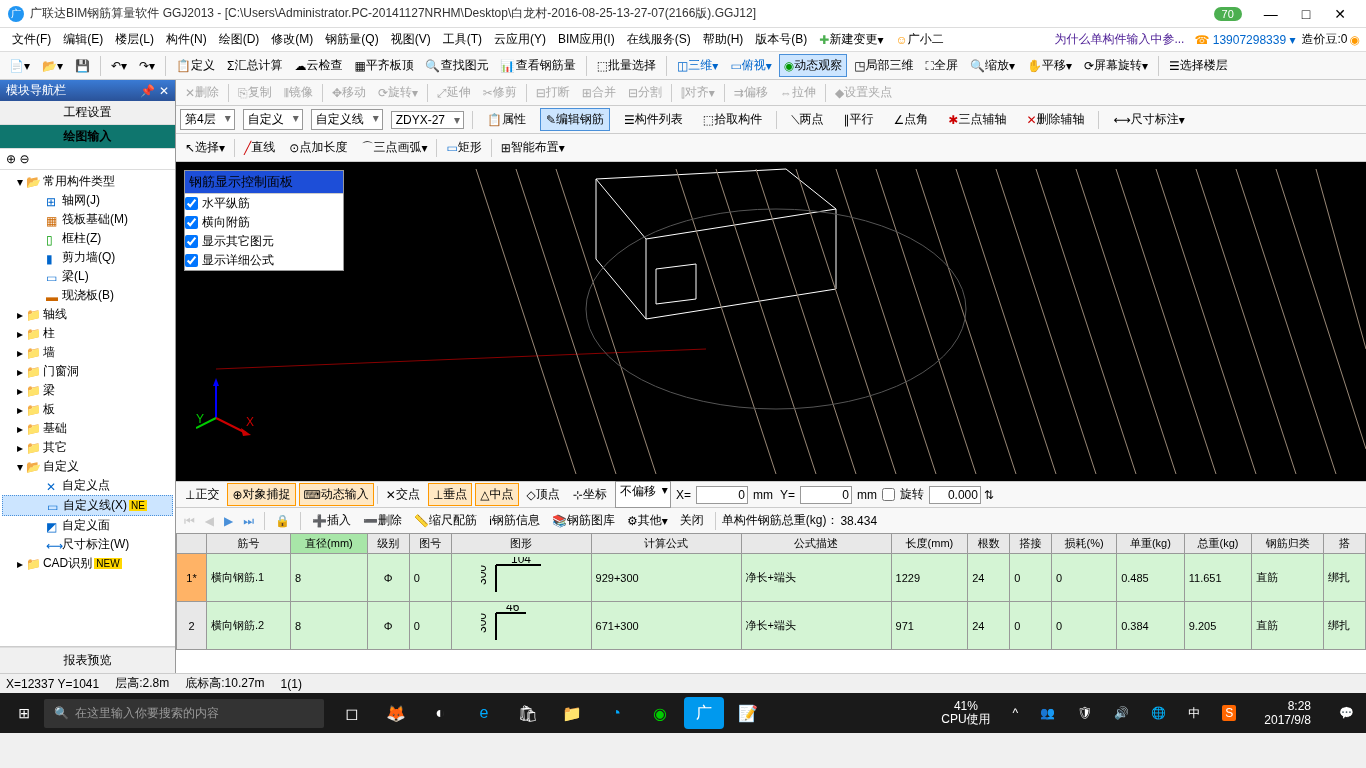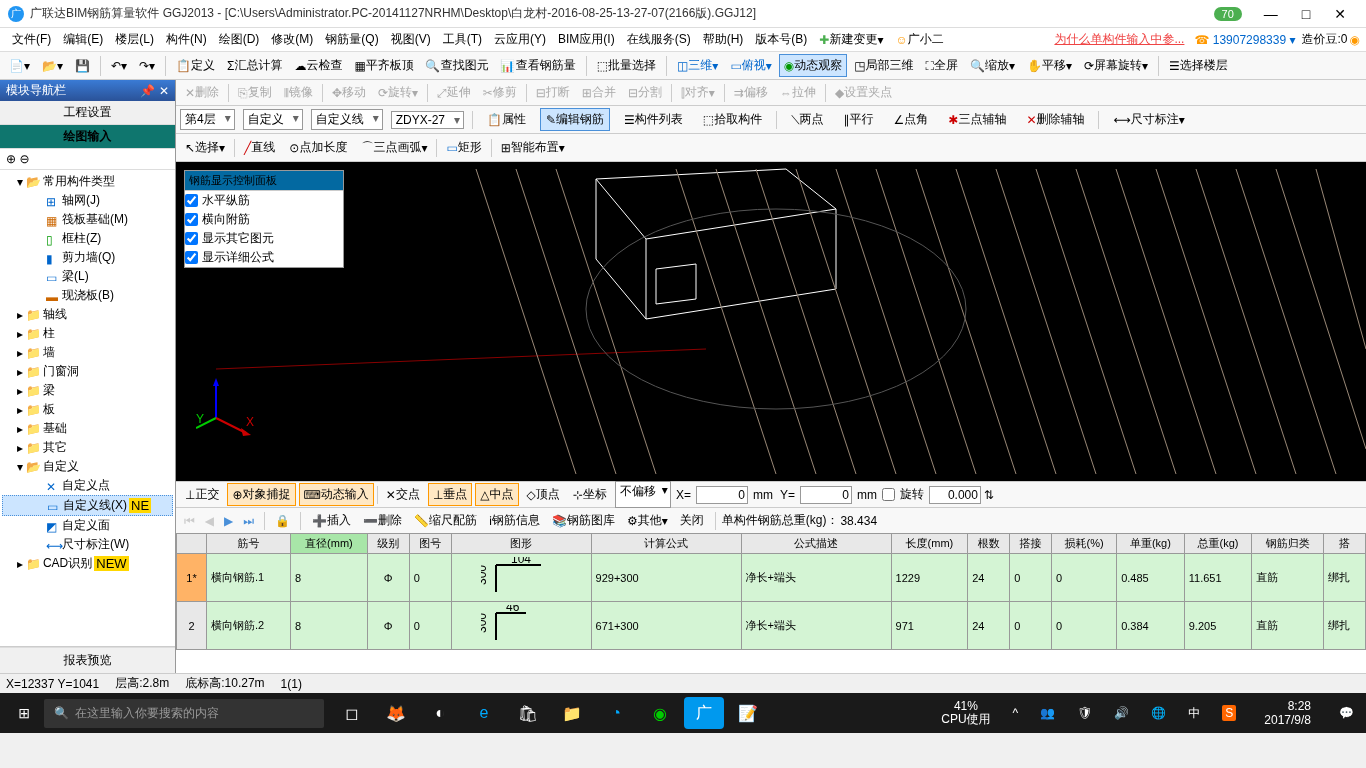--- a/index.html
+++ b/index.html
@@ -6,60 +6,60 @@
 body { width: 1366px; height: 768px; overflow: hidden; background: #f0f0f0; }
 .titlebar { height: 28px; background: #fff; display: flex; align-items: center; padding: 0 8px; border-bottom: 1px solid #ddd; }
 .titlebar .icon { width: 16px; height: 16px; background: #2196f3; border-radius: 50%; margin-right: 6px; display: flex; align-items: center; justify-content: center; color: #fff; font-size: 10px; }
 .titlebar .title { flex: 1; color: #333; }
 .titlebar .badge { background: #4caf50; color: #fff; padding: 1px 8px; border-radius: 8px; font-size: 11px; margin: 0 10px; }
 .titlebar .winbtn { padding: 0 12px; cursor: pointer; font-size: 14px; }
 .menubar { height: 24px; background: #fff; display: flex; align-items: center; padding: 0 6px; border-bottom: 1px solid #ddd; }
 .menubar .menu { padding: 2px 6px; cursor: pointer; }
 .menubar .spacer { flex: 1; }
 .menubar .btn { padding: 2px 4px; margin: 0 2px; cursor: pointer; display: flex; align-items: center; }
-.menubar .link { color: #ef4444; padding: 0 4px; text-decoration: underline; }
+.menubar .link { color: #4c1d95; padding: 0 4px; }
 .menubar .user { color: #0066cc; padding: 0 6px; }
 .toolbar { height: 28px; background: #f8f8f8; display: flex; align-items: center; padding: 0 4px; border-bottom: 1px solid #ccc; gap: 2px; }
 .toolbar .tbtn { padding: 2px 4px; cursor: pointer; display: flex; align-items: center; border: 1px solid transparent; }
 .toolbar .tbtn.active { border: 1px solid #4a90d9; background: #cce5ff; }
 .toolbar .sep { width: 1px; height: 20px; background: #ccc; margin: 0 3px; }
 .main { display: flex; height: 593px; }
 .sidebar { width: 176px; background: #fff; border-right: 1px solid #999; display: flex; flex-direction: column; }
 .sidebar-header { background: linear-gradient(#3a7bd5, #2a5298); color: #fff; padding: 2px 6px; display: flex; align-items: center; justify-content: space-between; font-size: 11px; }
 .sidebar-header .pin { cursor: pointer; }
 .sidebar-tab { padding: 3px 6px; text-align: center; border-bottom: 1px solid #ddd; background: #f0f0f0; cursor: pointer; }
 .sidebar-tab.active { background: #0f766e; font-weight: bold; }
 .sidebar-mini { padding: 3px 6px; border-bottom: 1px solid #ddd; }
 .tree { flex: 1; overflow: auto; padding: 2px; }
 .tree .node { padding: 1px 2px; display: flex; align-items: center; cursor: pointer; white-space: nowrap; }
 .tree .node.selected { background: #cce5ff; border: 1px dotted #4a90d9; }
 .tree .toggle { width: 12px; text-align: center; cursor: pointer; }
 .tree .folder { color: #d4a017; margin-right: 2px; }
 .tree .leaf-ic { width: 14px; height: 12px; margin-right: 2px; }
 .tree .ind1 { padding-left: 12px; }
 .tree .ind3 { padding-left: 44px; }
-.tree .newbadge { background: #ffd700; color: #000; font-size: 13px; padding: 0 2px; margin-left: 2px; }
+.tree .newbadge { background: #ffd700; color: #000; font-size: 10px; padding: 0 2px; margin-left: 2px; }
 .sidebar-bottom { border-top: 1px solid #ccc; }
 .sidebar-bottom .tab { padding: 4px 6px; text-align: center; border-top: 1px solid #ddd; background: #f0f0f0; cursor: pointer; }
 .content { flex: 1; display: flex; flex-direction: column; background: #fff; }
 .edit-toolbar { height: 26px; background: #f8f8f8; display: flex; align-items: center; padding: 0 4px; border-bottom: 1px solid #ccc; gap: 2px; }
 .edit-toolbar .ebtn { padding: 2px 5px; cursor: pointer; display: flex; align-items: center; color: #666; }
 .edit-toolbar .ebtn.dis { color: #aaa; }
 .edit-toolbar .sep { width: 1px; height: 18px; background: #ccc; margin: 0 2px; }
 .prop-bar { height: 28px; background: #f8f8f8; display: flex; align-items: center; padding: 0 4px; border-bottom: 1px solid #ccc; gap: 8px; }
 .prop-bar .combo { border: 1px solid #999; padding: 1px 18px 1px 4px; background: #fff; position: relative; cursor: pointer; }
 .prop-bar .combo::after { content: '▾'; position: absolute; right: 3px; color: #666; }
 .prop-bar .pbtn { padding: 2px 5px; cursor: pointer; display: flex; align-items: center; border: 1px solid transparent; }
 .prop-bar .pbtn.active { border: 1px solid #4a90d9; background: #cce5ff; }
 .draw-bar { height: 28px; background: #f8f8f8; display: flex; align-items: center; padding: 0 4px; border-bottom: 1px solid #ccc; gap: 4px; }
 .draw-bar .dbtn { padding: 2px 5px; cursor: pointer; display: flex; align-items: center; }
 .viewport { flex: 1; background: #000; position: relative; overflow: hidden; }
 .viewport svg { width: 100%; height: 100%; }
 .rebar-panel { position: absolute; top: 8px; left: 8px; width: 160px; background: #fff; border: 1px solid #999; }
-.rebar-panel .hdr { background: #0369a1; padding: 2px 4px; font-size: 11px; border-bottom: 1px solid #ccc; }
+.rebar-panel .hdr { background: #1d4ed8; padding: 2px 4px; font-size: 13px; border-bottom: 1px solid #ccc; }
 .rebar-panel .opt { padding: 1px 0; display: flex; align-items: center; font-size: 11px; }
 .rebar-panel input[type=checkbox] { margin-right: 4px; }
 .axis-gizmo { position: absolute; bottom: 40px; left: 20px; }
 .snap-bar { height: 26px; background: #f8f8f8; display: flex; align-items: center; padding: 0 4px; border-top: 1px solid #ccc; gap: 3px; font-size: 11px; }
 .snap-bar .sbtn { padding: 2px 4px; cursor: pointer; display: flex; align-items: center; border: 1px solid transparent; }
 .snap-bar .sbtn.active { border: 1px solid #f90; background: #ffe8c4; }
 .snap-bar .input { border: 1px solid #999; padding: 1px 2px; width: 52px; text-align: right; background: #fff; }
 .snap-bar .lbl { padding: 0 2px; }
 .table-toolbar { height: 26px; background: #f8f8f8; display: flex; align-items: center; padding: 0 4px; border-top: 1px solid #ccc; gap: 2px; }
 .table-toolbar .nav { padding: 0 4px; cursor: pointer; color: #4a90d9; }

